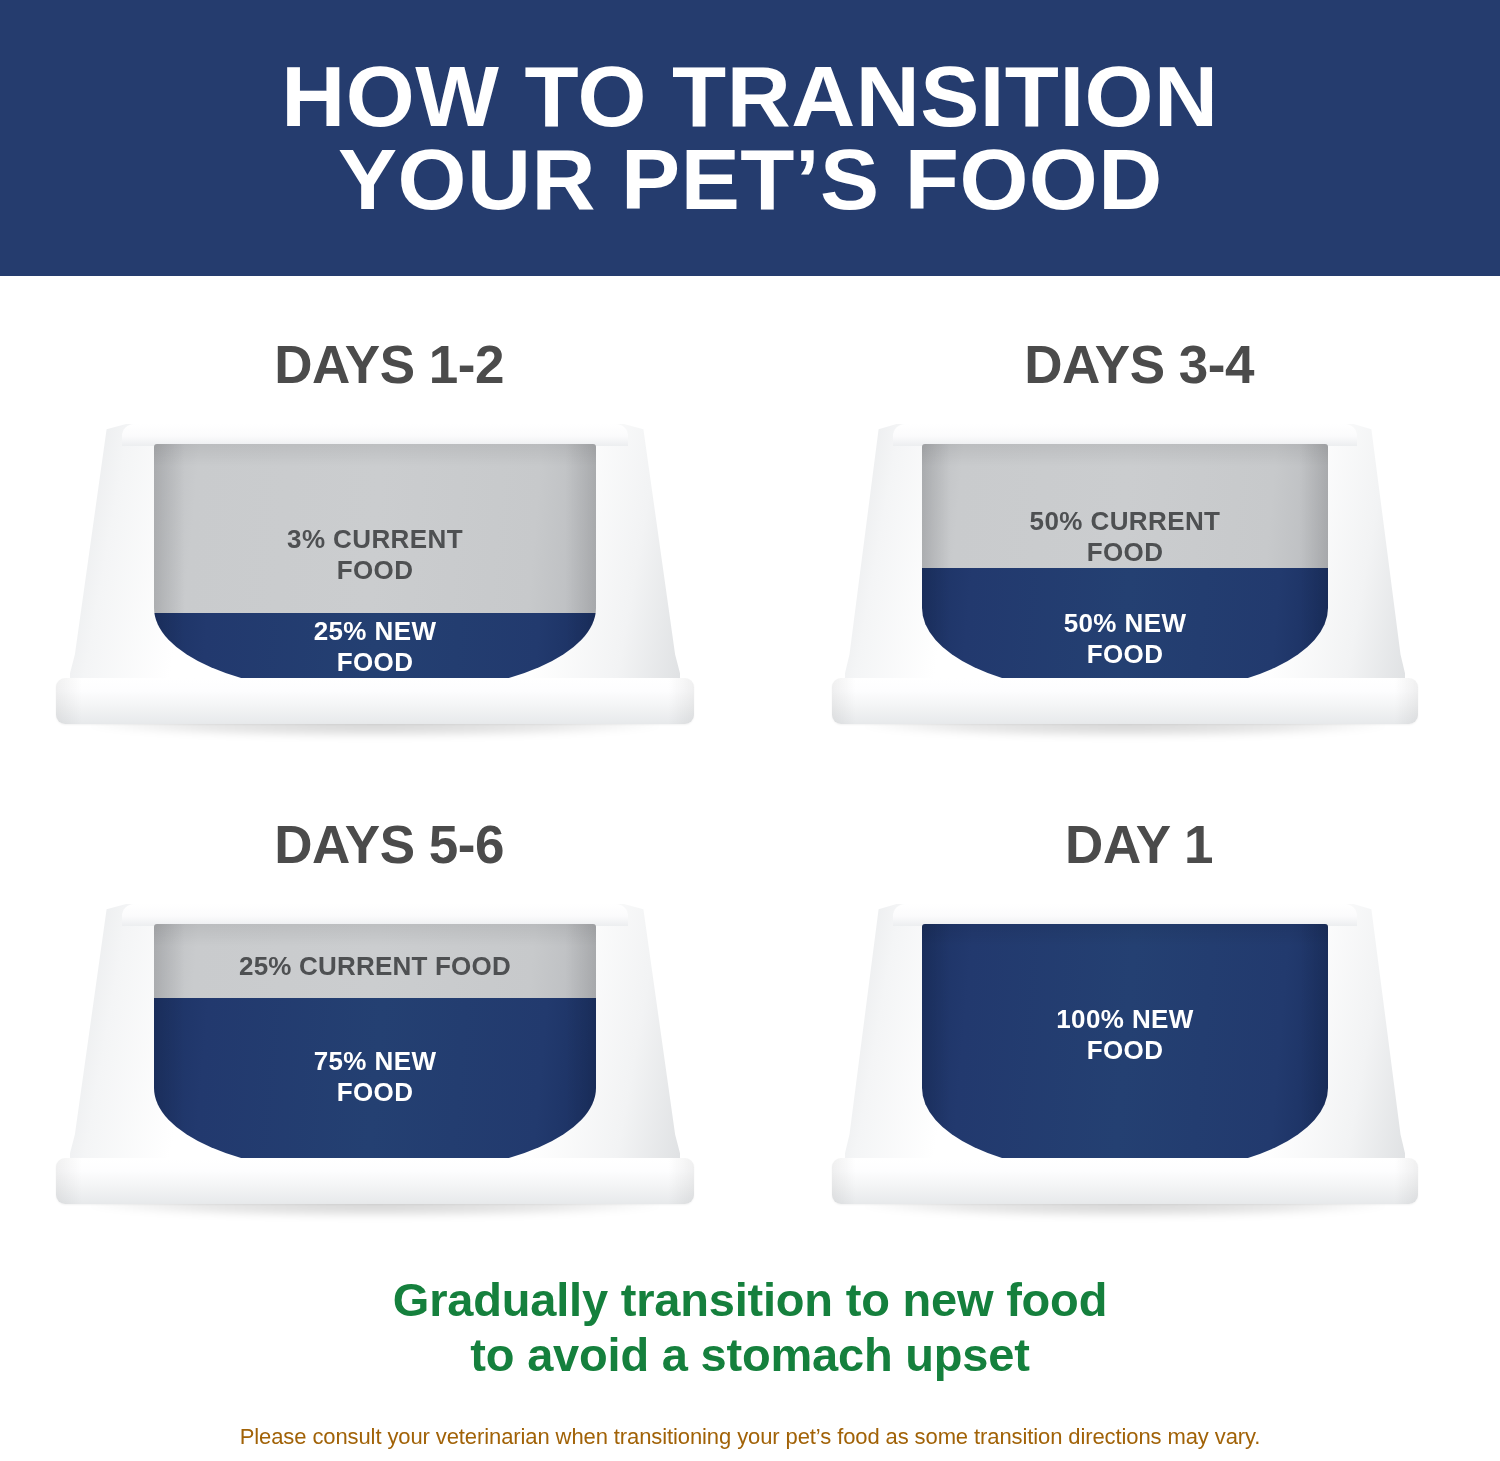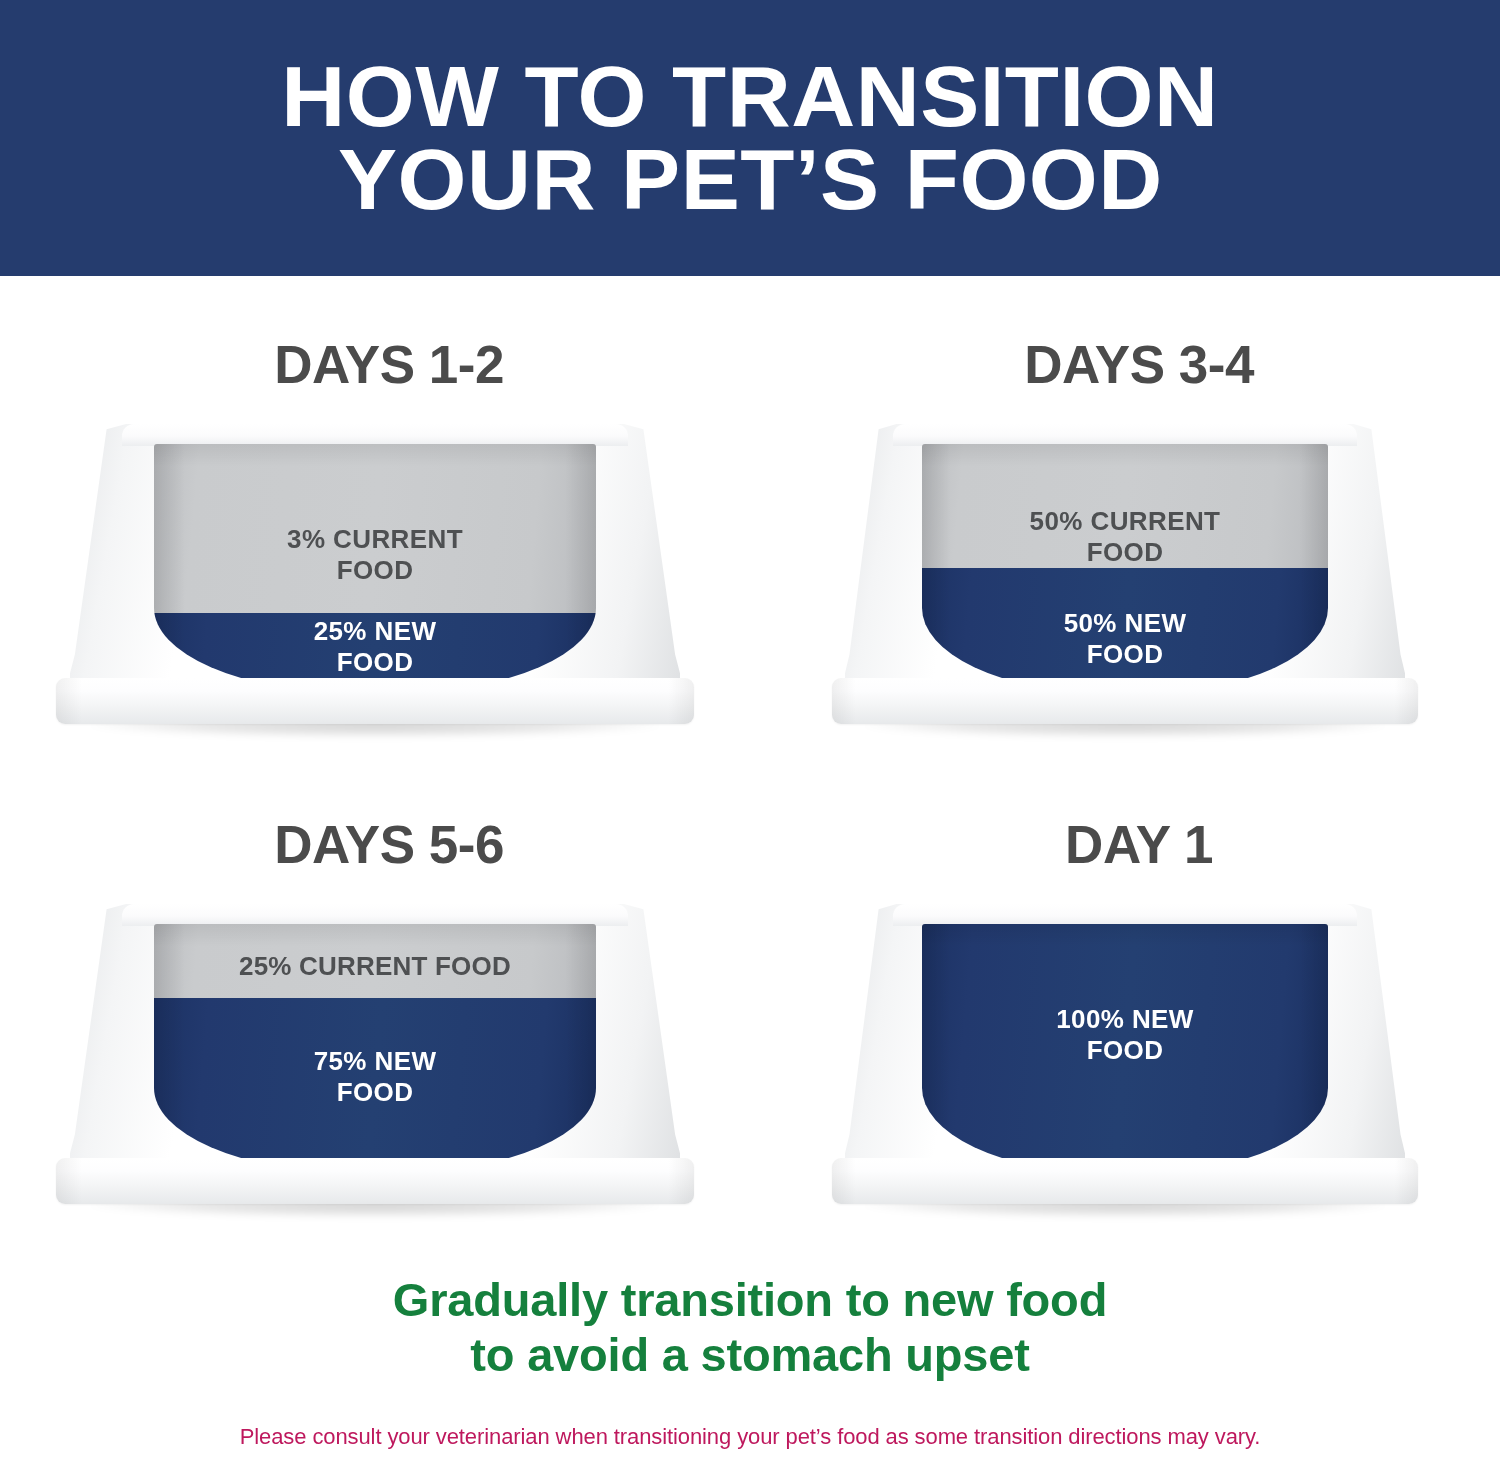--- a/index.html
+++ b/index.html
@@ -224,21 +224,21 @@
     font-size: 47px;
     line-height: 1.18;
     letter-spacing: -0.2px;
   }
   .disclaimer {
     position: absolute;
     left: 0;
     top: 1424px;
     width: 1500px;
     text-align: center;
-    color: #be185d;
+    color: #a16207;
     font-family: "Liberation Sans Narrow", "Liberation Sans", sans-serif;
     font-weight: 400;
     font-size: 22px;
     letter-spacing: -0.1px;
     white-space: nowrap;
   }
 </style>
 </head>
 <body>
 

